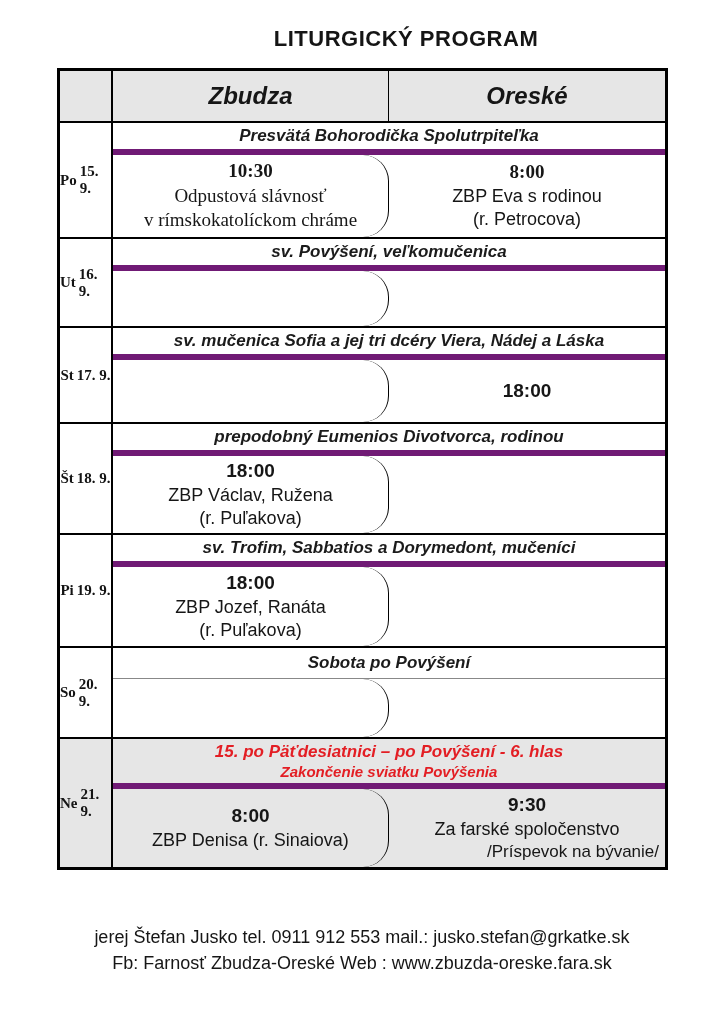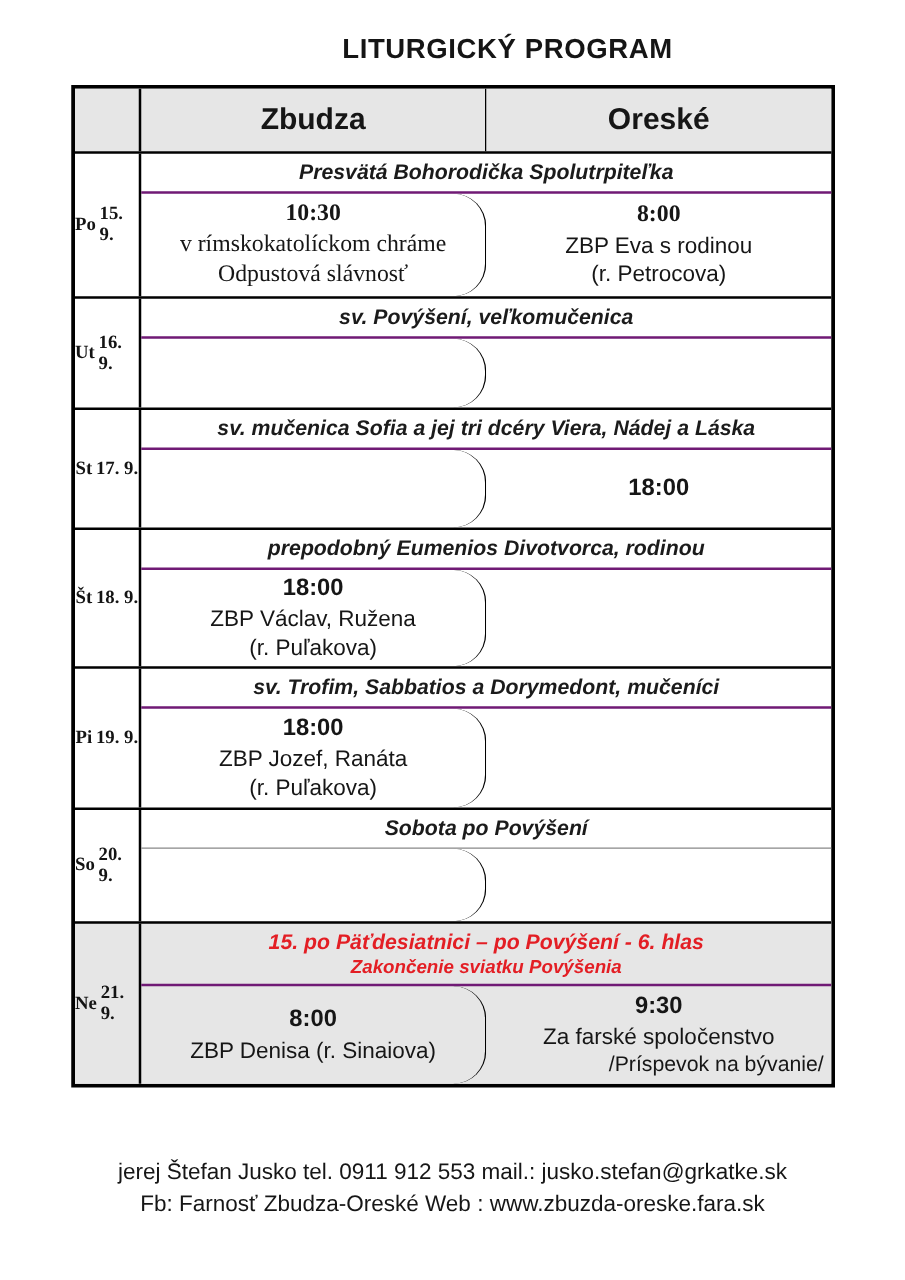--- a/index.html
+++ b/index.html
@@ -21,34 +21,34 @@
     border:3px solid #000; background:#fff;
   }
   
   .hdr {
     display:grid; grid-template-columns:53px 1fr 1fr;
     height:50px; background:#e6e6e6;
   }
   .hdr .corner { border-right:2px solid #000; }
   .hdr .hcell {
     display:flex; align-items:center; justify-content:center;
-    font-size:24px; font-weight:bold; color:#161616;
+    font-size:24px; font-weight:bold; color:#161616;font-style:italic;
   }
   .hdr .hz { border-right:1px solid #000; }
   
   .row { display:grid; grid-template-columns:53px 1fr; border-top:2px solid #000; }
   .day {
     border-right:2px solid #000;
     display:flex; align-items:center; justify-content:center;
     gap:3px; font-family:"Liberation Serif", serif; font-weight:bold; font-size:15px;
     color:#141414;
   }
   .rcontent { display:flex; flex-direction:column; }
   .feast {
-    height:32px; border-bottom:2px solid #701a75;
+    height:32px; border-bottom:6px solid #701a75;
     display:flex; flex-direction:column; align-items:center; justify-content:center;
     font-size:17px; font-weight:bold; font-style:italic; color:#1b1b1b;
     line-height:1.2;
   }
   .cells { display:grid; grid-template-columns:1fr 1fr; flex:1; }
   .cell {
     display:flex; flex-direction:column; align-items:center; justify-content:center;
     padding:3px 6px; font-size:18px; line-height:1.3; color:#161616; text-align:center;
   }
   .cell-z { border-right:1px solid #000;border-radius:26px; }
@@ -95,22 +95,22 @@
     <div class="row row-1">
       <div class="day">
         <span>Po</span>
         <span>15. 9.</span>
       </div>
       <div class="rcontent">
         <div class="feast">Presvätá Bohorodička Spolutrpiteľka</div>
         <div class="cells">
           <div class="cell cell-z">
             <div class="time">10:30</div>
+            <div>Odpustová slávnosť</div>
             <div>v rímskokatolíckom chráme</div>
-            <div>Odpustová slávnosť</div>
           </div>
           <div class="cell">
             <div class="time">8:00</div>
             <div>ZBP Eva s rodinou</div>
             <div>(r. Petrocova)</div>
           </div>
         </div>
       </div>
     </div>
 

